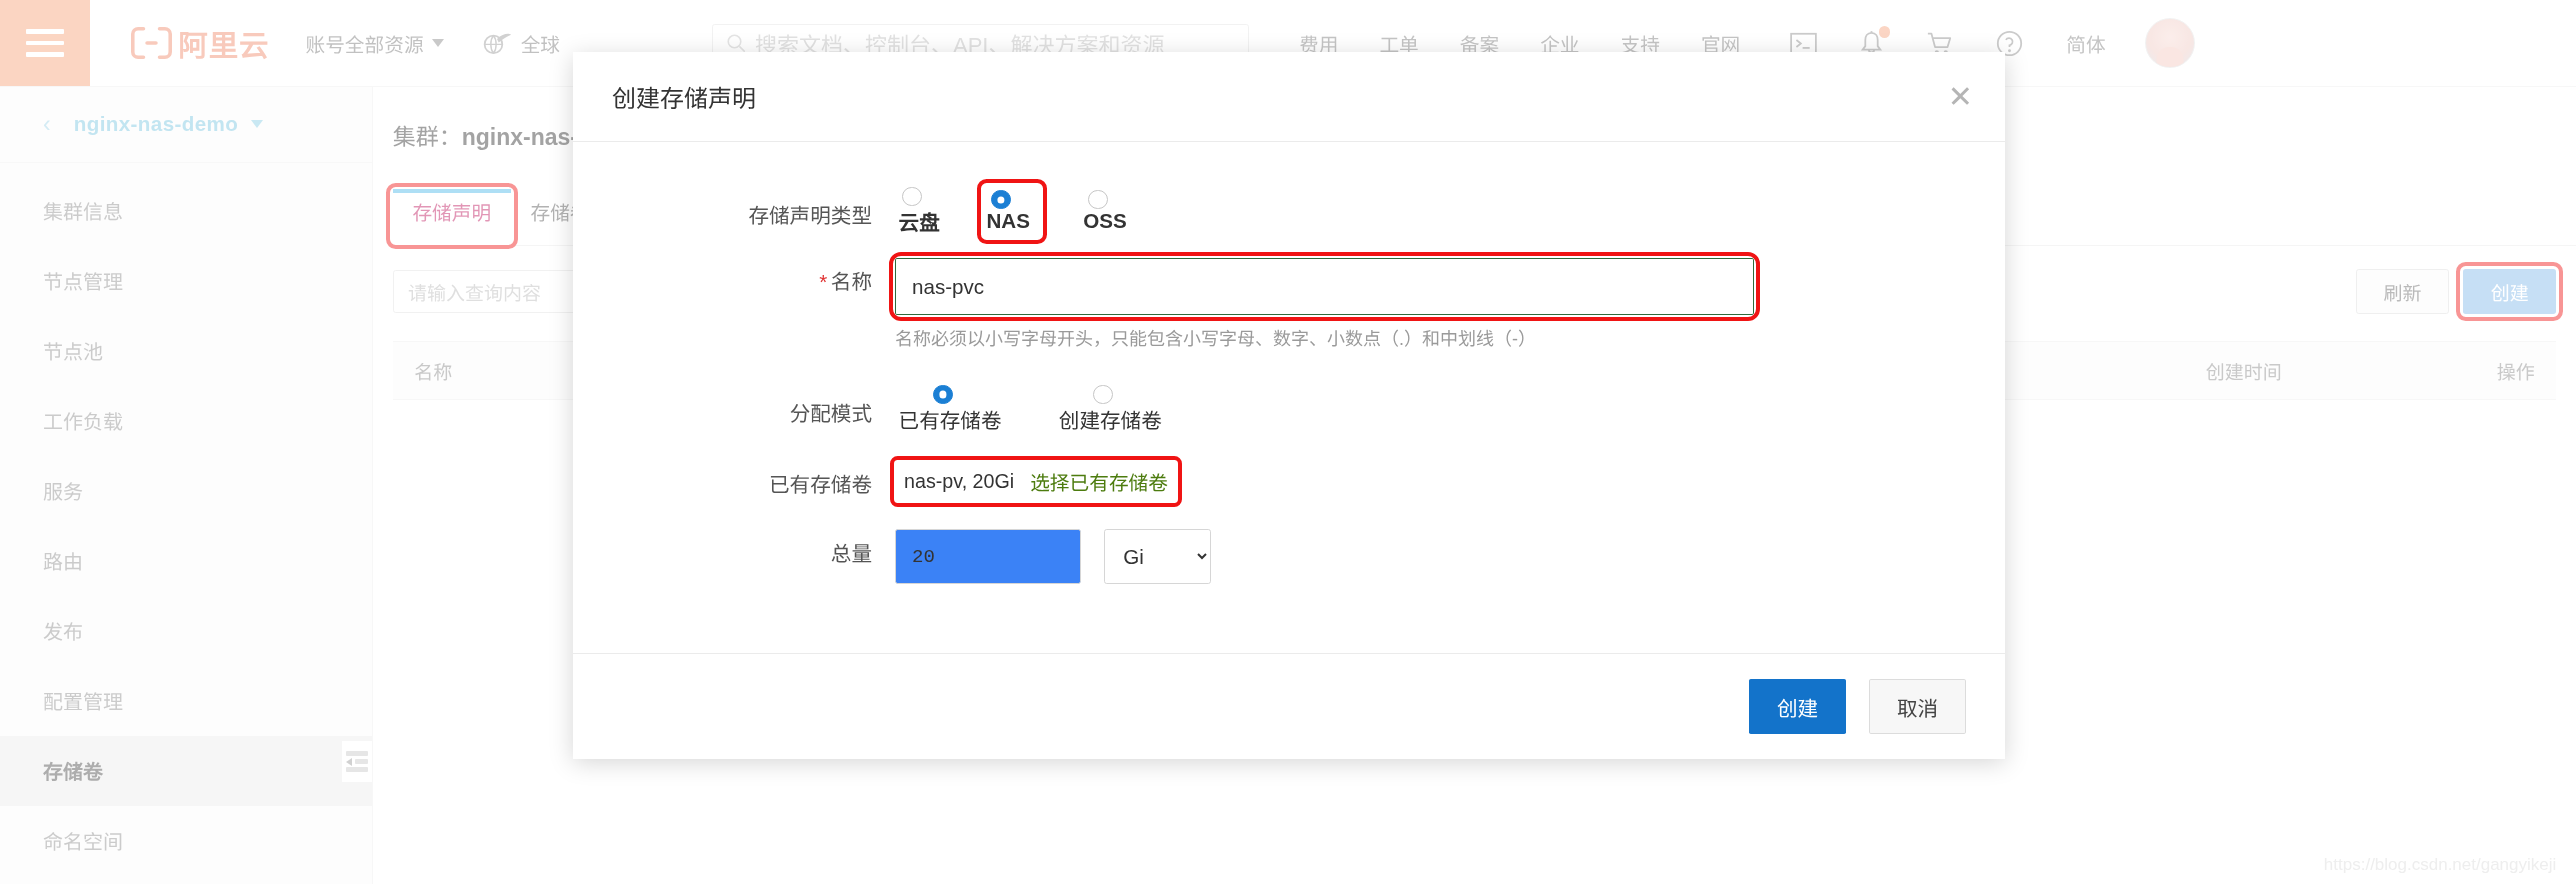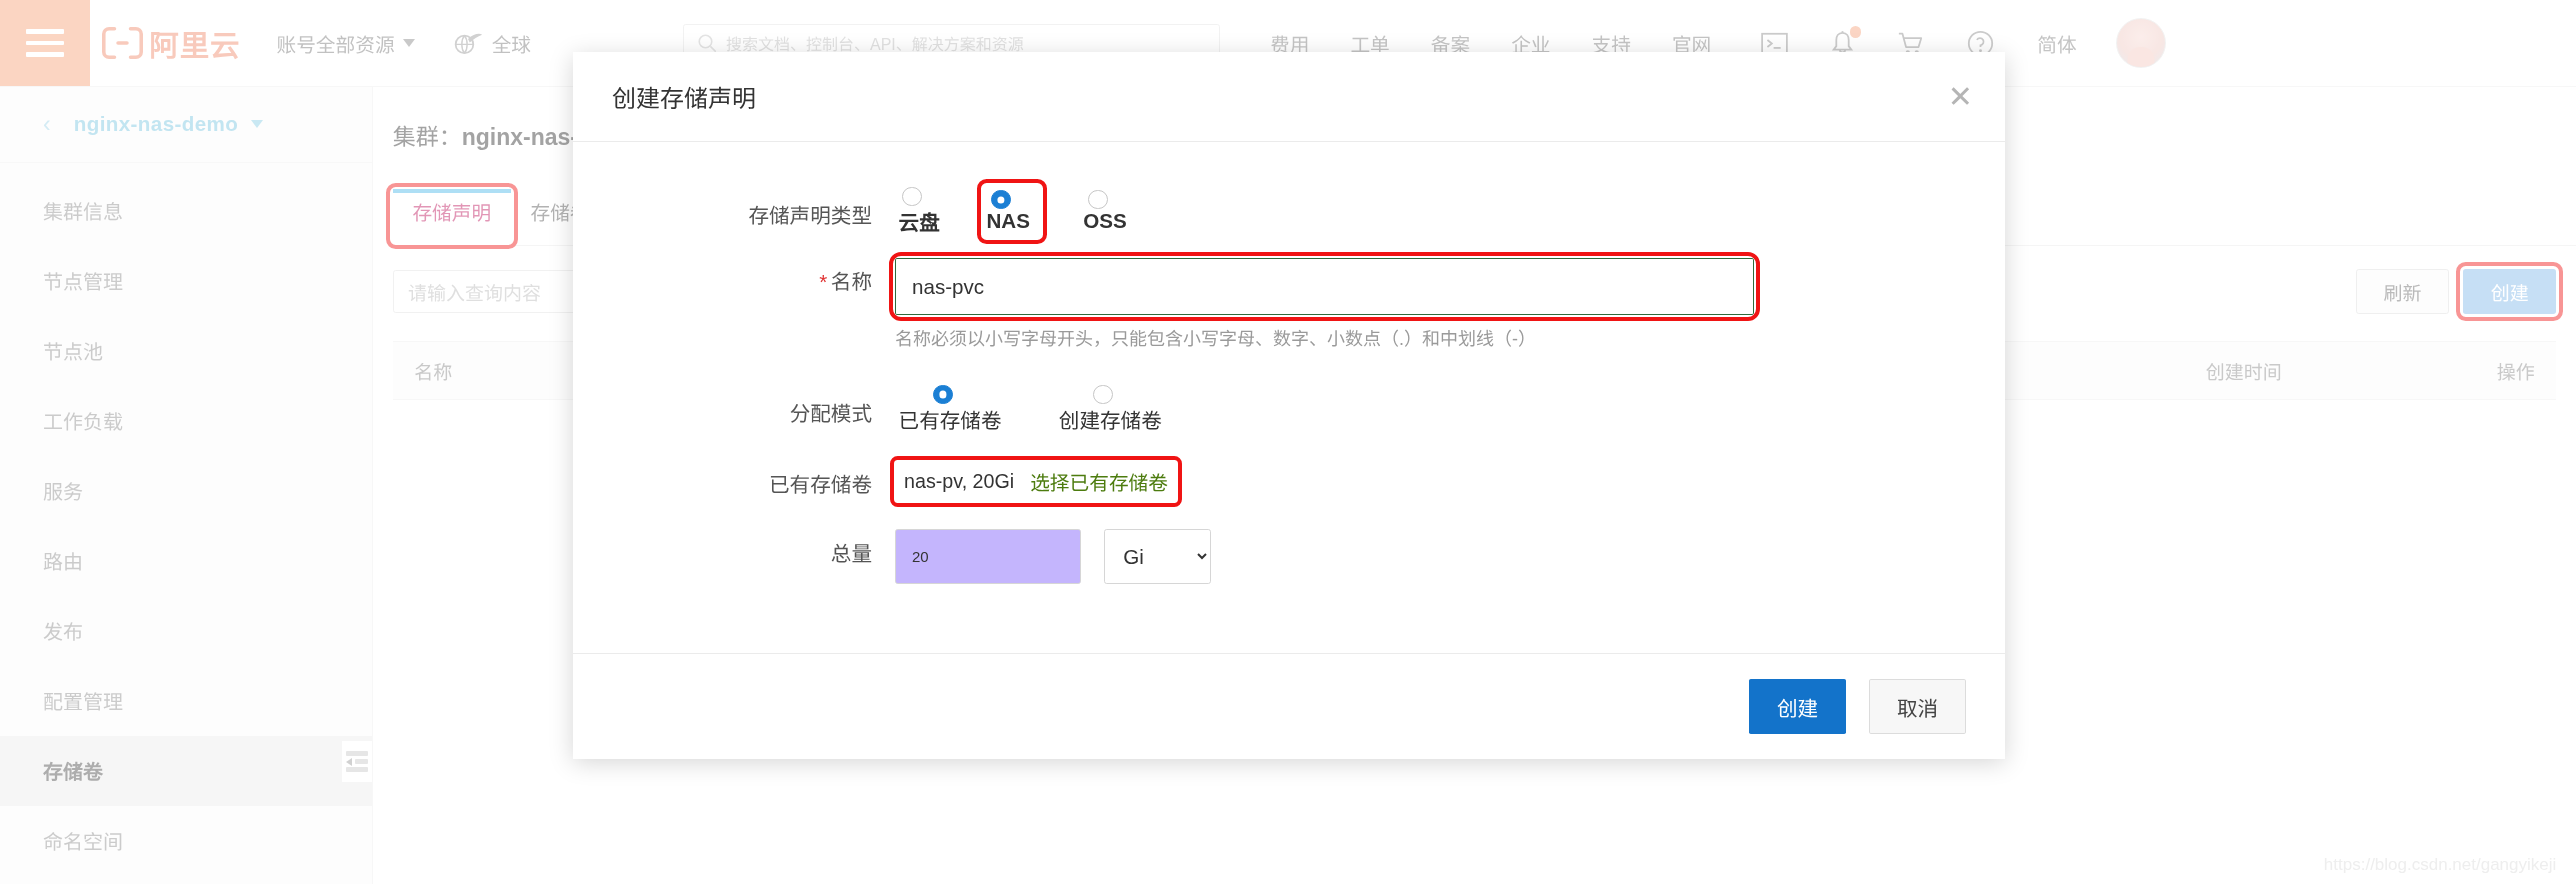--- a/index.html
+++ b/index.html
@@ -46,21 +46,21 @@
   .hamburger-block .bars i {
     display: block;
     height: 4.5px;
     background: #ffffff;
     margin: 7.2px 0;
     border-radius: 0.9px;
   }
   .logo-wrap {
     display: flex;
     align-items: center;
-    margin-left: 12px;
+    margin-left: 41px;
     flex: 0 0 auto;
     cursor: pointer;
   }
   .logo-mark {
     width: 41px;
     height: 36px;
     position: relative;
     margin-right: 6.3px;
   }
   .logo-text {
@@ -102,21 +102,21 @@
     margin-left: 152px;
     width: 537px;
     height: 39px;
     border: 0.9px solid #e3e3e3;
     border-radius: 2.7px;
     display: flex;
     align-items: center;
     padding: 0 12.5px;
     box-sizing: border-box;
     color: #bdbdbd;
-    font-size: 16px;
+    font-size: 22px;
     background: #fff;
     flex: 0 0 auto;
     cursor: text;
   }
   .searchbox .sicon { margin-right: 9.8px; display:flex; }
 
   .navlinks {
     display: flex;
     align-items: center;
     margin-left: 50px;
@@ -539,25 +539,25 @@
     cursor: pointer;
     text-decoration: none;
   }
   .qty-row { display: flex; align-items: center; }
   .qty-input {
     width: 186px;
     height: 55px;
     border: 0.9px solid #d6d6d6;
     border-radius: 2.7px;
     box-sizing: border-box;
-    font-size: 15px;
+    font-size: 19px;
     color: #333;
     padding: 0 16px;
-    font-family: Liberation Sans, sans-serif;
-    background: #c4b5fd;
+    font-family: Liberation Mono, monospace;
+    background: #3b82f6;
     outline: none;
   }
   .unit-select {
     margin-left: 23px;
     width: 107px;
     height: 55px;
     border: 0.9px solid #d6d6d6;
     border-radius: 2.7px;
     box-sizing: border-box;
     font-size: 20.6px;

